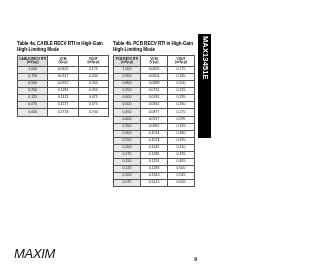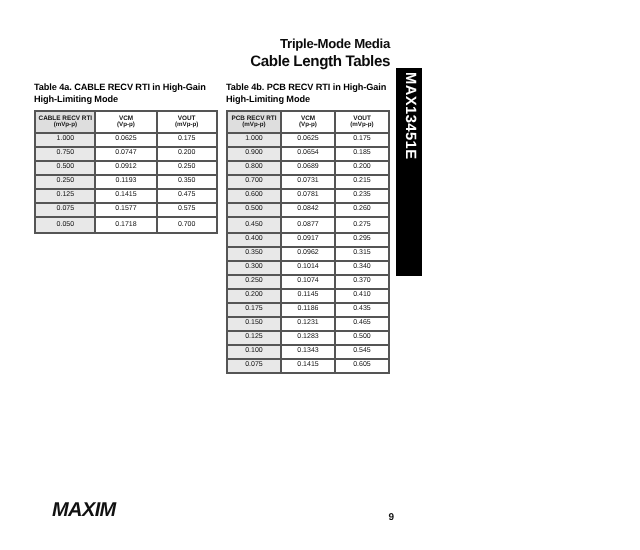--- a/index.html
+++ b/index.html
@@ -121,45 +121,40 @@
   }
   table.dt th.c0 {
     background: #dedede;
   }
 
   
   #maxim-logo {
     position: absolute;
     left: 14px;
     bottom: 14px;
-    font-size: 10px;
-    font-weight: bold;
+    font-size: 13px;
+    font-weight: normal;
     font-style: italic;
     letter-spacing: -0.3px;
     color: #111111;
-    margin-left: 12px;
   }
   #page-number {
     position: absolute;
     right: 16px;
     bottom: 13px;
     font-size: 5px;
     font-weight: bold;
     color: #111111;
   }
 </style>
 </head>
 <body>
 
 <div id="page">
 
-  <div id="doc-title">
-    <span class="t-line1">Triple-Mode Media</span>
-    <span class="t-line2">Cable Length Tables</span>
-  </div>
 
   <div id="sidebar-partno">
     <span class="vtext">MAX13451E</span>
   </div>
 
   <div class="tbl-block" id="block-left">
     <div class="tbl-heading">
       <span>Table 4a. CABLE RECV RTI in High-Gain</span>
       <br>
       <span>High-Limiting Mode</span>

